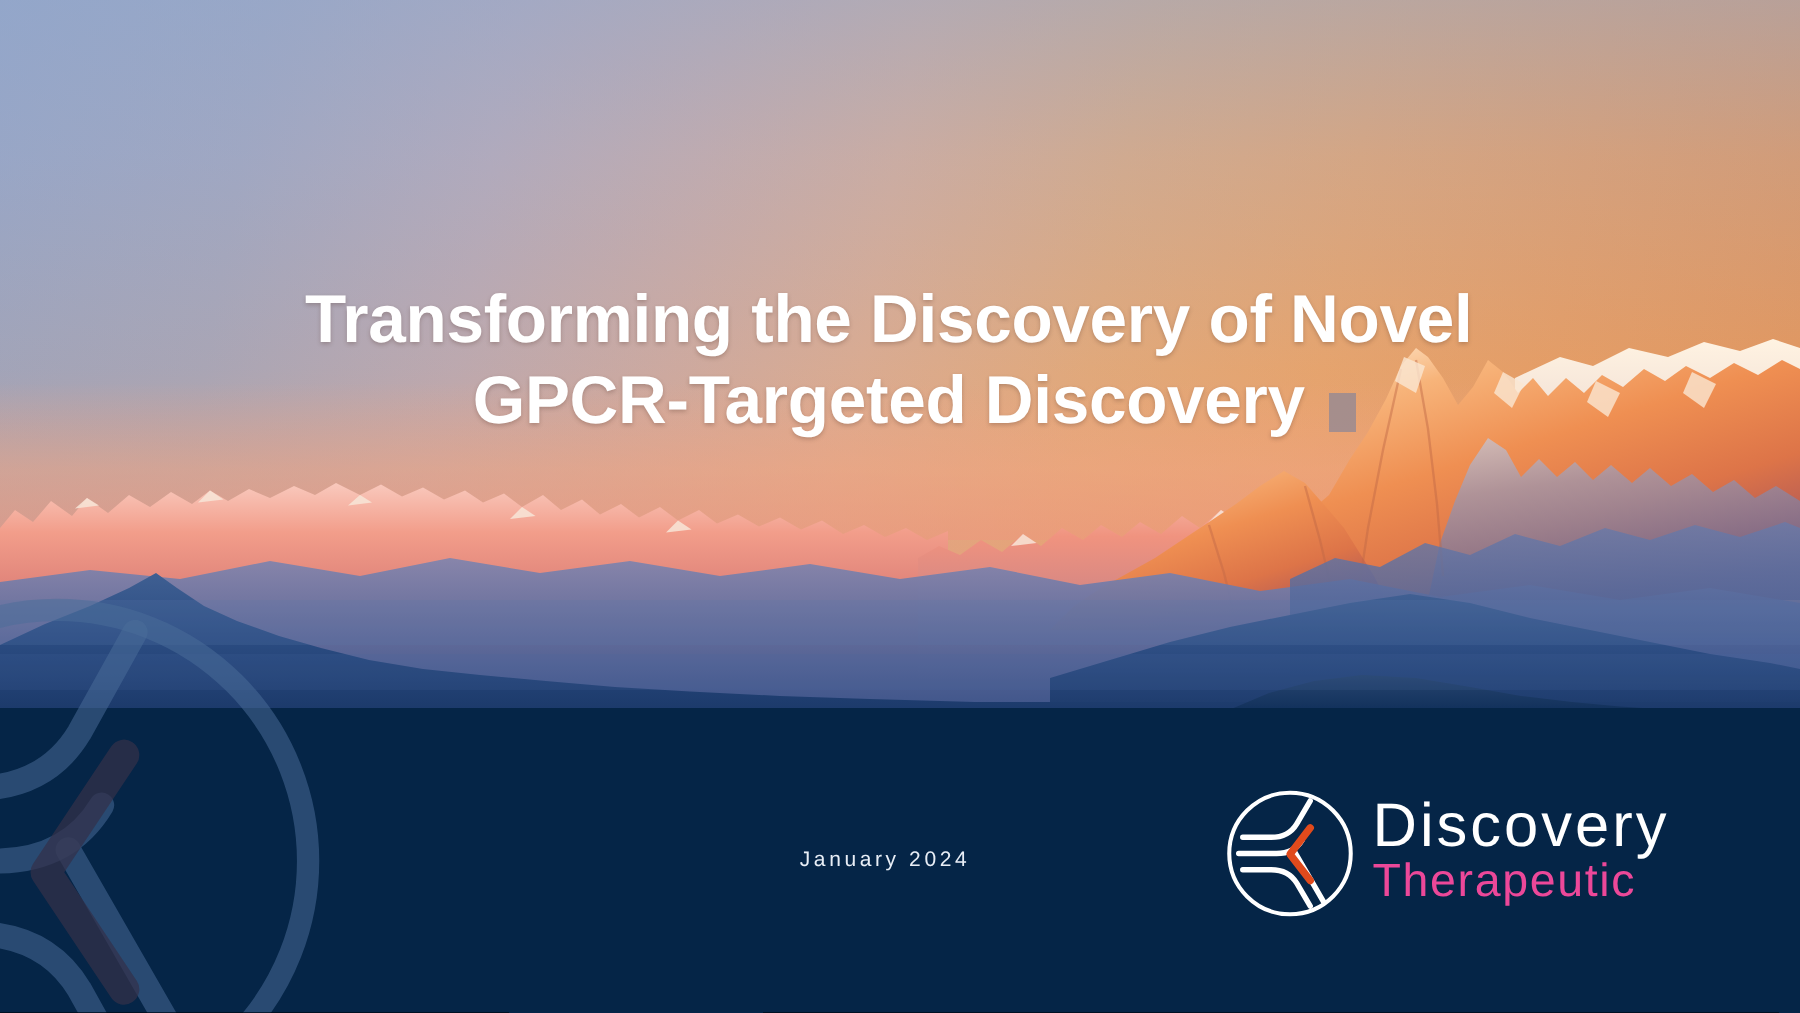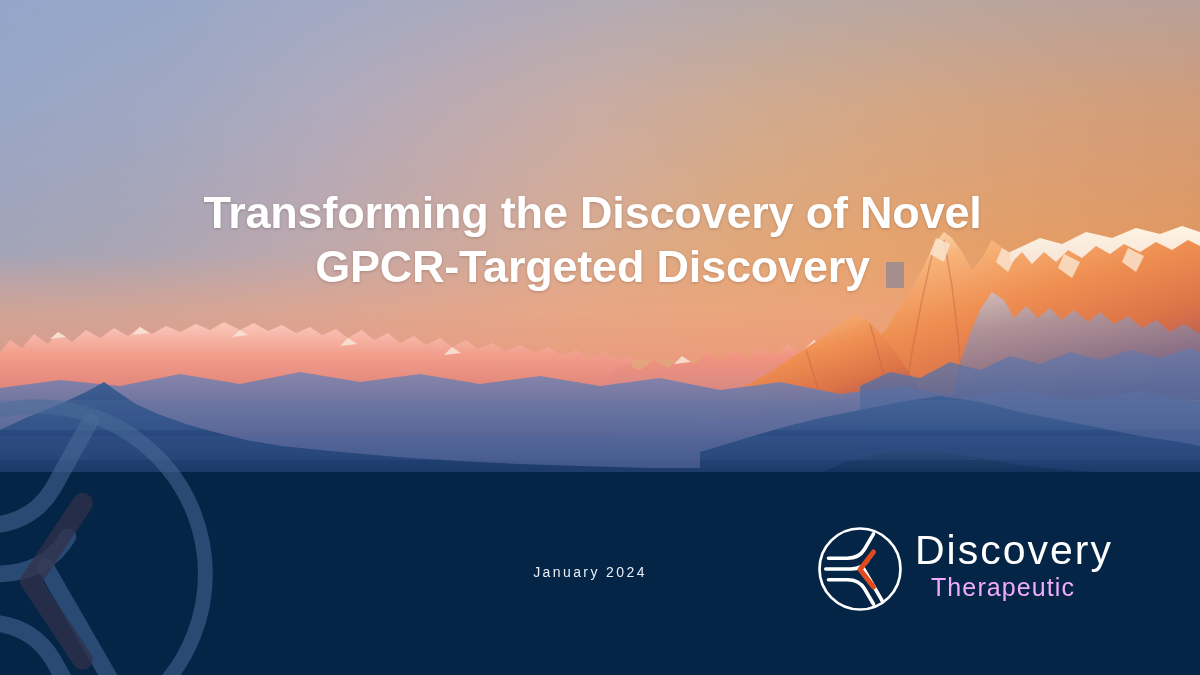--- a/index.html
+++ b/index.html
@@ -130,27 +130,27 @@
     display: block;
     color: #ffffff;
     font-size: 41px;
     line-height: 45px;
     letter-spacing: 2.0px;
     font-weight: 300;
     white-space: nowrap;
   }
   .subwordmark {
     display: block;
-    color: #f0abfc;
-    font-size: 25px;
+    color: #ec4899;
+    font-size: 31px;
     line-height: 26px;
     letter-spacing: 1.1px;
     font-weight: 400;
     margin-top: 1px;
-    margin-left: 16px;
+    margin-left: 0;
     white-space: nowrap;
   }
 </style>
 </head>
 <body>
 
 <div id="slide">
 
   <div class="photo">
 

